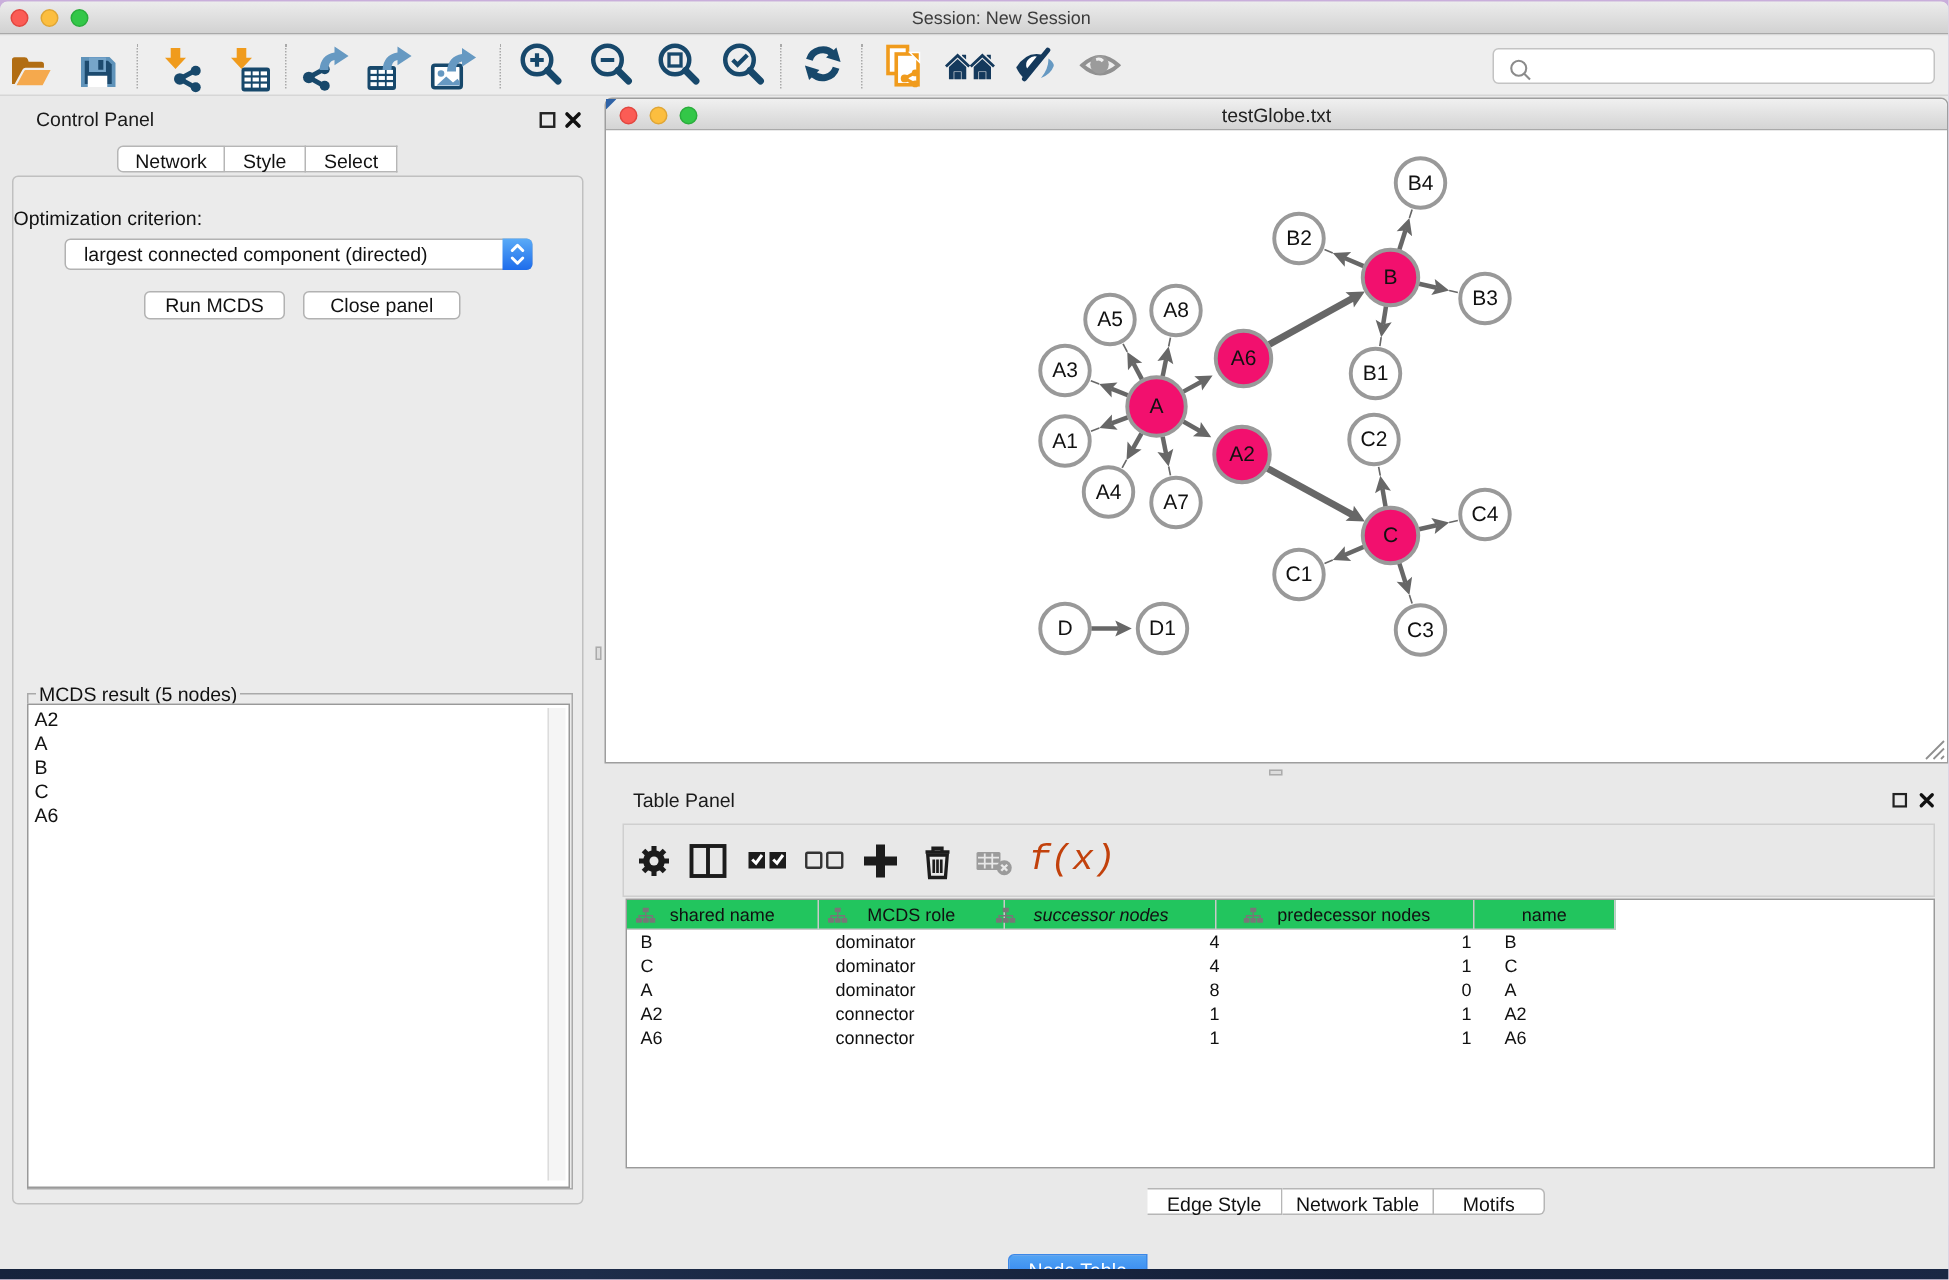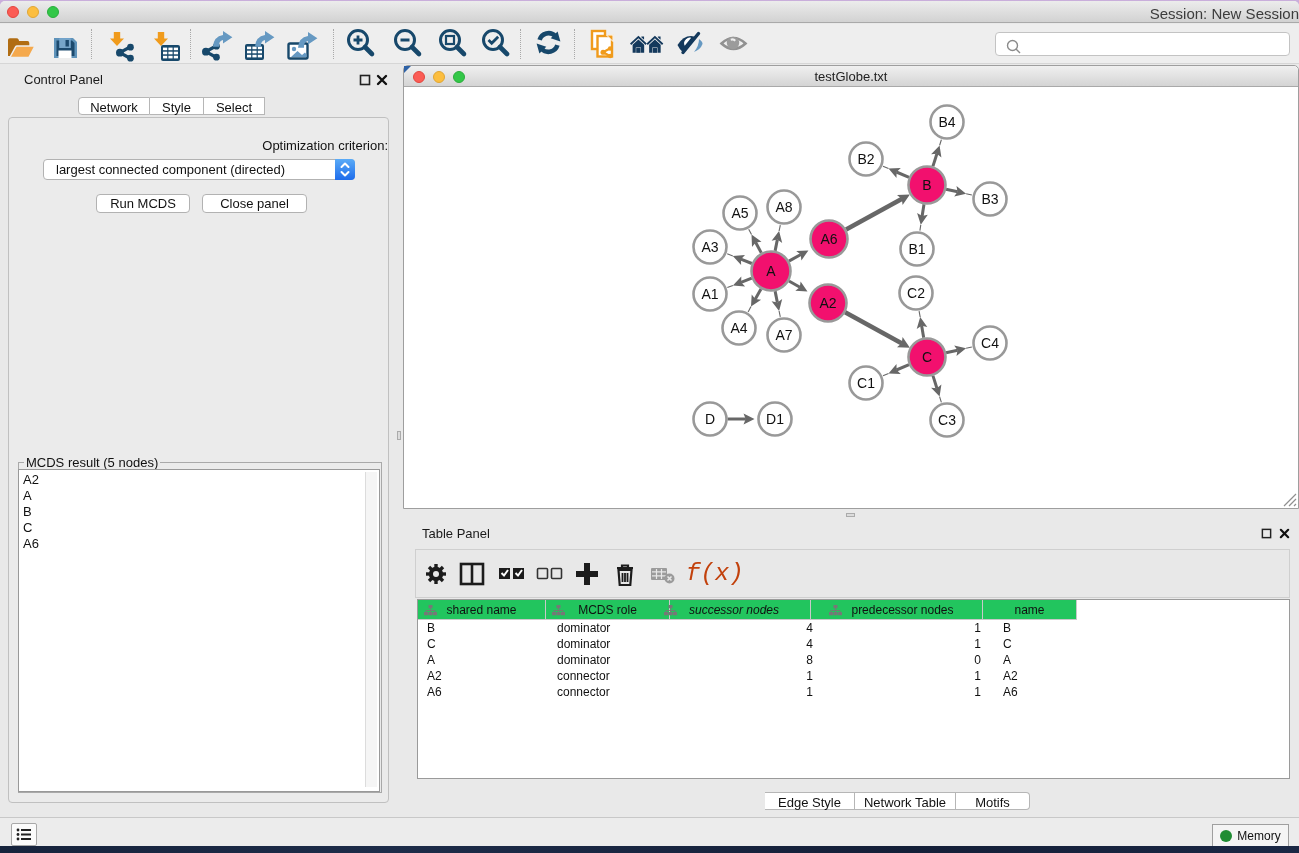--- a/index.html
+++ b/index.html
@@ -5,22 +5,22 @@
 * { margin:0; padding:0; box-sizing:border-box; }
 html,body { width:1299px; height:853px; overflow:hidden; }
 body { font-family:"Liberation Sans", sans-serif; background:#c9aedb; position:relative; -webkit-font-smoothing:antialiased; }
 .abs { position:absolute; }
 
 #win { position:absolute; left:0; top:1px; width:1299px; height:845px;
   background:#e9e9e9; border-radius:5px 5px 0 0; overflow:hidden; }
 #titlebar { position:absolute; left:0; top:0; width:1299px; height:22px;
   background:linear-gradient(#ececec,#d2d2d2); border-bottom:1px solid #a9a9a9;
   border-radius:5px 5px 0 0; }
-#titlebar .t { position:absolute; width:100%; text-align:right; top:4px;
-  font-size:15px; color:#3c3c3c;padding-left:36px; }
+#titlebar .t { position:absolute; width:100%; text-align:center; top:4px;
+  font-size:12px; color:#3c3c3c;padding-left:36px; }
 .light { position:absolute; top:5px; width:12px; height:12px; border-radius:50%; }
 
 #toolbar { position:absolute; left:0; top:23px; width:1299px; height:40px;
   background:#eeeeee; border-bottom:1px solid #d6d6d6; }
 .tsep { position:absolute; top:5px; height:30px; width:0;
   border-left:1px dotted #a9a9a9; }
 .ticon { position:absolute; top:4px; }
 #searchbox { position:absolute; left:995px; top:8px; width:295px; height:24px;
   background:#fff; border:1px solid #c3c3c3; border-radius:4px; }
 
@@ -28,21 +28,21 @@
   background:#e9e9e9; }
 #cpanel .hdr { position:absolute; left:24px; top:7px; font-size:13px; color:#1a1a1a;}
 .tabgrp { position:absolute; display:flex; font-size:13px; }
 .tabgrp .tab { background:#fff; border:1px solid #b6b6b6; border-left:none;
   color:#111; text-align:center; padding-top:2px; height:18px; }
 .tabgrp .tab:first-child { border-left:1px solid #b6b6b6; border-radius:4px 0 0 4px; }
 .tabgrp .tab:last-child { border-radius:0 4px 4px 0; }
 .tabgrp .tab.sel { background:linear-gradient(#52a4f4,#2f81ef); color:#fff; border-color:#3b88e8;margin-top:44px; }
 #cpbox { position:absolute; left:8px; top:52px; width:381px; height:686px;
   border:1px solid #c0c0c0; background:#ebebeb; border-radius:4px; }
-#optlabel { position:absolute; left:0; top:20px; width:100%; text-align:right;
+#optlabel { position:absolute; left:0; top:20px; width:100%; text-align:left;
   font-size:13px; color:#111; }
 #dropdown { position:absolute; left:34px; top:41px; width:312px; height:21px;
   background:#fff; border:1px solid #b2b2b2; border-radius:4px; font-size:13px;
   color:#111; line-height:19px; padding-left:12px; }
 #dropstep { position:absolute; right:-1px; top:-1px; width:20px; height:21px;
   background:linear-gradient(#5aabf7,#1e6ceb); border-radius:0 4px 4px 0; }
 .btn { position:absolute; background:#fff; border:1px solid #b2b2b2; border-radius:4px;
   font-size:13px; color:#111; text-align:center; height:19px; padding-top:1px; }
 fieldset#mcdsres { position:absolute; left:9px; top:337px; width:364px; height:338px;
   border:1px solid #a9a9a9; }
@@ -525,27 +525,14 @@
       <div class="tab" style="width:101px;">Network Table</div>
       <div class="tab" style="width:74px;">Motifs</div>
     </div>
   </div>
 
   <div style="position:absolute;left:397px;top:430px;width:4px;height:9px;background:#dcdcdc;border:1px solid #ababab;"></div>
   <div style="position:absolute;left:846px;top:512px;width:9px;height:4px;background:#dcdcdc;border:1px solid #ababab;"></div>
   <svg style="position:absolute;left:404px;top:65px" width="7" height="7" viewBox="0 0 7 7">
       <path d="M0 0 L7 0 L0 7 z" fill="#2e62a6"></path>
     </svg>
-  <div id="statusbar">
-    <div class="listbtn">
-      <svg width="24" height="21" viewBox="0 0 24 21">
-        <circle cx="6" cy="6" r="1.4" fill="#222"></circle>
-          <rect x="9" y="5" width="10" height="2" fill="#222"></rect>
-        <circle cx="6" cy="10.5" r="1.4" fill="#222"></circle>
-          <rect x="9" y="9.5" width="10" height="2" fill="#222"></rect>
-        <circle cx="6" cy="15" r="1.4" fill="#222"></circle>
-          <rect x="9" y="14" width="10" height="2" fill="#222"></rect>
-      </svg>
-    </div>
-    <div class="membtn"><span style="display:inline-block;width:12px;height:12px;border-radius:50%;background:#1f8c33;vertical-align:-2px;margin-right:5px;"></span>Memory</div>
-  </div>
 </div>
 <div id="darkstrip"></div>
 
 </body></html>

